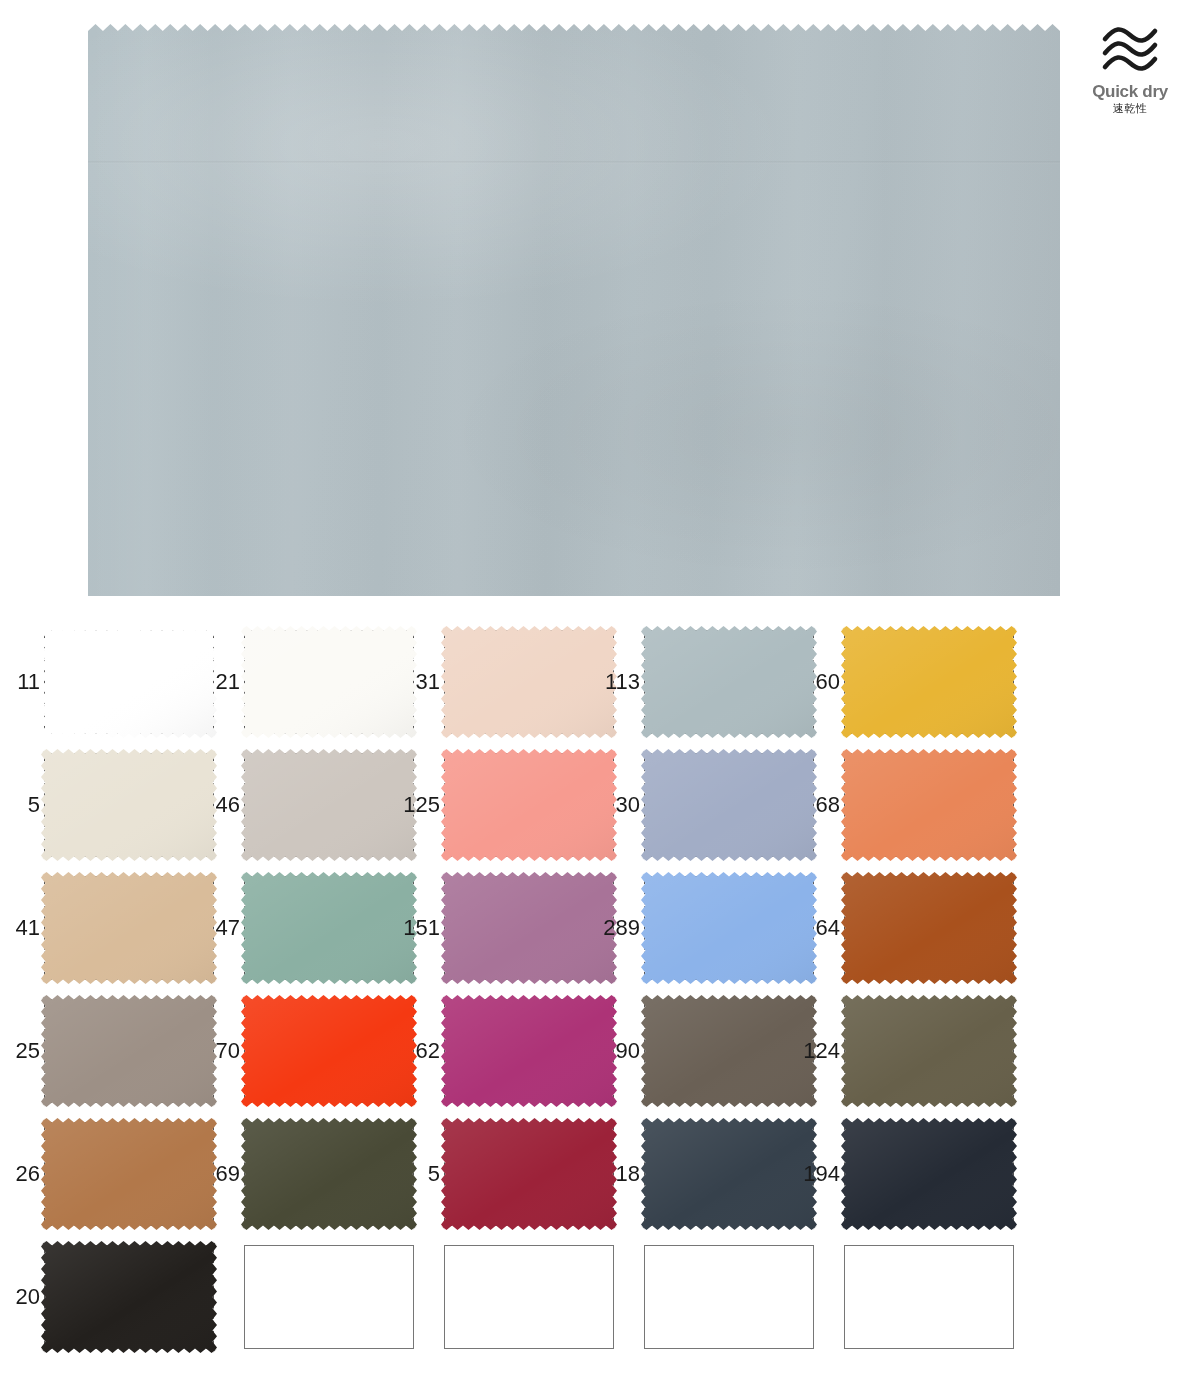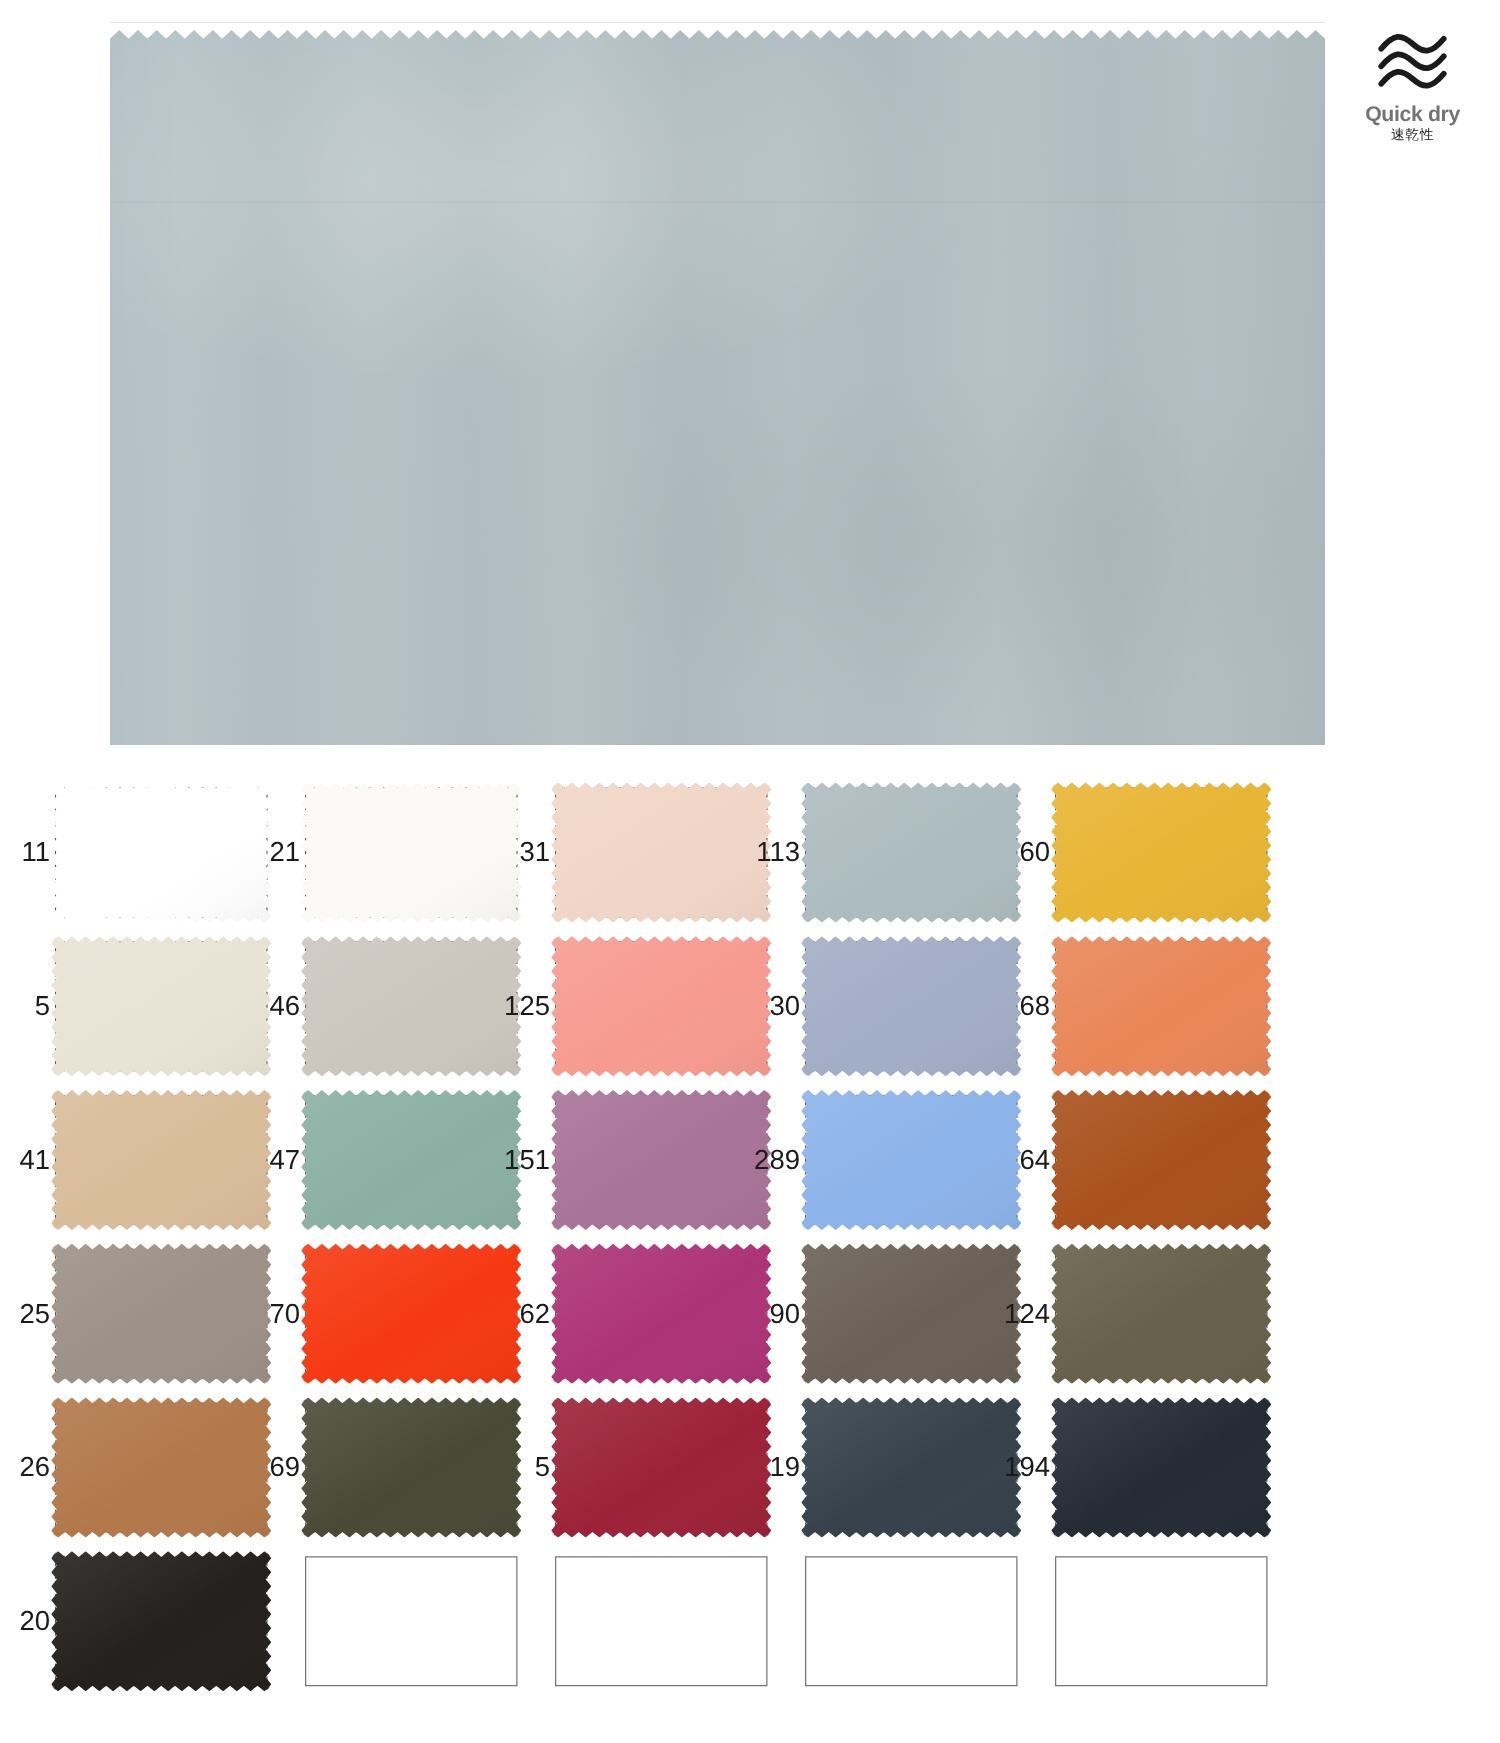--- a/index.html
+++ b/index.html
@@ -619,21 +619,21 @@
                   <stop offset="55%" stop-color="#ffffff" stop-opacity="0.00"></stop>
                   <stop offset="100%" stop-color="#000000" stop-opacity="0.045"></stop>
                 </linearGradient>
               </defs>
               <path d="M0.00,4.50 L5.50,0.00 L11.00,4.50 L16.50,0.00 L22.00,4.50 L27.50,0.00 L33.00,4.50 L38.50,0.00 L44.00,4.50 L49.50,0.00 L55.00,4.50 L60.50,0.00 L66.00,4.50 L71.50,0.00 L77.00,4.50 L82.50,0.00 L88.00,4.50 L93.50,0.00 L99.00,4.50 L104.50,0.00 L110.00,4.50 L115.50,0.00 L121.00,4.50 L126.50,0.00 L132.00,4.50 L137.50,0.00 L143.00,4.50 L148.50,0.00 L154.00,4.50 L159.50,0.00 L165.00,4.50 L170.50,0.00 L176.00,4.50 L171.50,0.00 L176.00,5.60 L171.50,11.20 L176.00,16.80 L171.50,22.40 L176.00,28.00 L171.50,33.60 L176.00,39.20 L171.50,44.80 L176.00,50.40 L171.50,56.00 L176.00,61.60 L171.50,67.20 L176.00,72.80 L171.50,78.40 L176.00,84.00 L171.50,89.60 L176.00,95.20 L171.50,100.80 L176.00,106.40 L171.50,112.00 L176.00,107.50 L170.50,112.00 L165.00,107.50 L159.50,112.00 L154.00,107.50 L148.50,112.00 L143.00,107.50 L137.50,112.00 L132.00,107.50 L126.50,112.00 L121.00,107.50 L115.50,112.00 L110.00,107.50 L104.50,112.00 L99.00,107.50 L93.50,112.00 L88.00,107.50 L82.50,112.00 L77.00,107.50 L71.50,112.00 L66.00,107.50 L60.50,112.00 L55.00,107.50 L49.50,112.00 L44.00,107.50 L38.50,112.00 L33.00,107.50 L27.50,112.00 L22.00,107.50 L16.50,112.00 L11.00,107.50 L5.50,112.00 L0.00,107.50 L4.50,112.00 L0.00,106.40 L4.50,100.80 L0.00,95.20 L4.50,89.60 L0.00,84.00 L4.50,78.40 L0.00,72.80 L4.50,67.20 L0.00,61.60 L4.50,56.00 L0.00,50.40 L4.50,44.80 L0.00,39.20 L4.50,33.60 L0.00,28.00 L4.50,22.40 L0.00,16.80 L4.50,11.20 L0.00,5.60 L4.50,0.00 Z" fill="url(#grad4_2)"></path>
             </svg>
           </div>
         </div>
       </div>
       <div class="swatch-cell">
-        <div class="swatch-label">19</div>
+        <div class="swatch-label">18</div>
         <div class="swatch-box">
           <div class="swatch-frame"></div>
           <div class="swatch-chip" title="19">
             <svg width="176" height="112" viewBox="0 0 176 112">
               <path d="M0.00,4.50 L5.50,0.00 L11.00,4.50 L16.50,0.00 L22.00,4.50 L27.50,0.00 L33.00,4.50 L38.50,0.00 L44.00,4.50 L49.50,0.00 L55.00,4.50 L60.50,0.00 L66.00,4.50 L71.50,0.00 L77.00,4.50 L82.50,0.00 L88.00,4.50 L93.50,0.00 L99.00,4.50 L104.50,0.00 L110.00,4.50 L115.50,0.00 L121.00,4.50 L126.50,0.00 L132.00,4.50 L137.50,0.00 L143.00,4.50 L148.50,0.00 L154.00,4.50 L159.50,0.00 L165.00,4.50 L170.50,0.00 L176.00,4.50 L171.50,0.00 L176.00,5.60 L171.50,11.20 L176.00,16.80 L171.50,22.40 L176.00,28.00 L171.50,33.60 L176.00,39.20 L171.50,44.80 L176.00,50.40 L171.50,56.00 L176.00,61.60 L171.50,67.20 L176.00,72.80 L171.50,78.40 L176.00,84.00 L171.50,89.60 L176.00,95.20 L171.50,100.80 L176.00,106.40 L171.50,112.00 L176.00,107.50 L170.50,112.00 L165.00,107.50 L159.50,112.00 L154.00,107.50 L148.50,112.00 L143.00,107.50 L137.50,112.00 L132.00,107.50 L126.50,112.00 L121.00,107.50 L115.50,112.00 L110.00,107.50 L104.50,112.00 L99.00,107.50 L93.50,112.00 L88.00,107.50 L82.50,112.00 L77.00,107.50 L71.50,112.00 L66.00,107.50 L60.50,112.00 L55.00,107.50 L49.50,112.00 L44.00,107.50 L38.50,112.00 L33.00,107.50 L27.50,112.00 L22.00,107.50 L16.50,112.00 L11.00,107.50 L5.50,112.00 L0.00,107.50 L4.50,112.00 L0.00,106.40 L4.50,100.80 L0.00,95.20 L4.50,89.60 L0.00,84.00 L4.50,78.40 L0.00,72.80 L4.50,67.20 L0.00,61.60 L4.50,56.00 L0.00,50.40 L4.50,44.80 L0.00,39.20 L4.50,33.60 L0.00,28.00 L4.50,22.40 L0.00,16.80 L4.50,11.20 L0.00,5.60 L4.50,0.00 Z" fill="#36414c"></path>
               <defs>
                 <linearGradient id="grad4_3" x1="0" y1="0" x2="1" y2="1">
                   <stop offset="0%" stop-color="#ffffff" stop-opacity="0.10"></stop>
                   <stop offset="55%" stop-color="#ffffff" stop-opacity="0.00"></stop>
                   <stop offset="100%" stop-color="#000000" stop-opacity="0.045"></stop>

